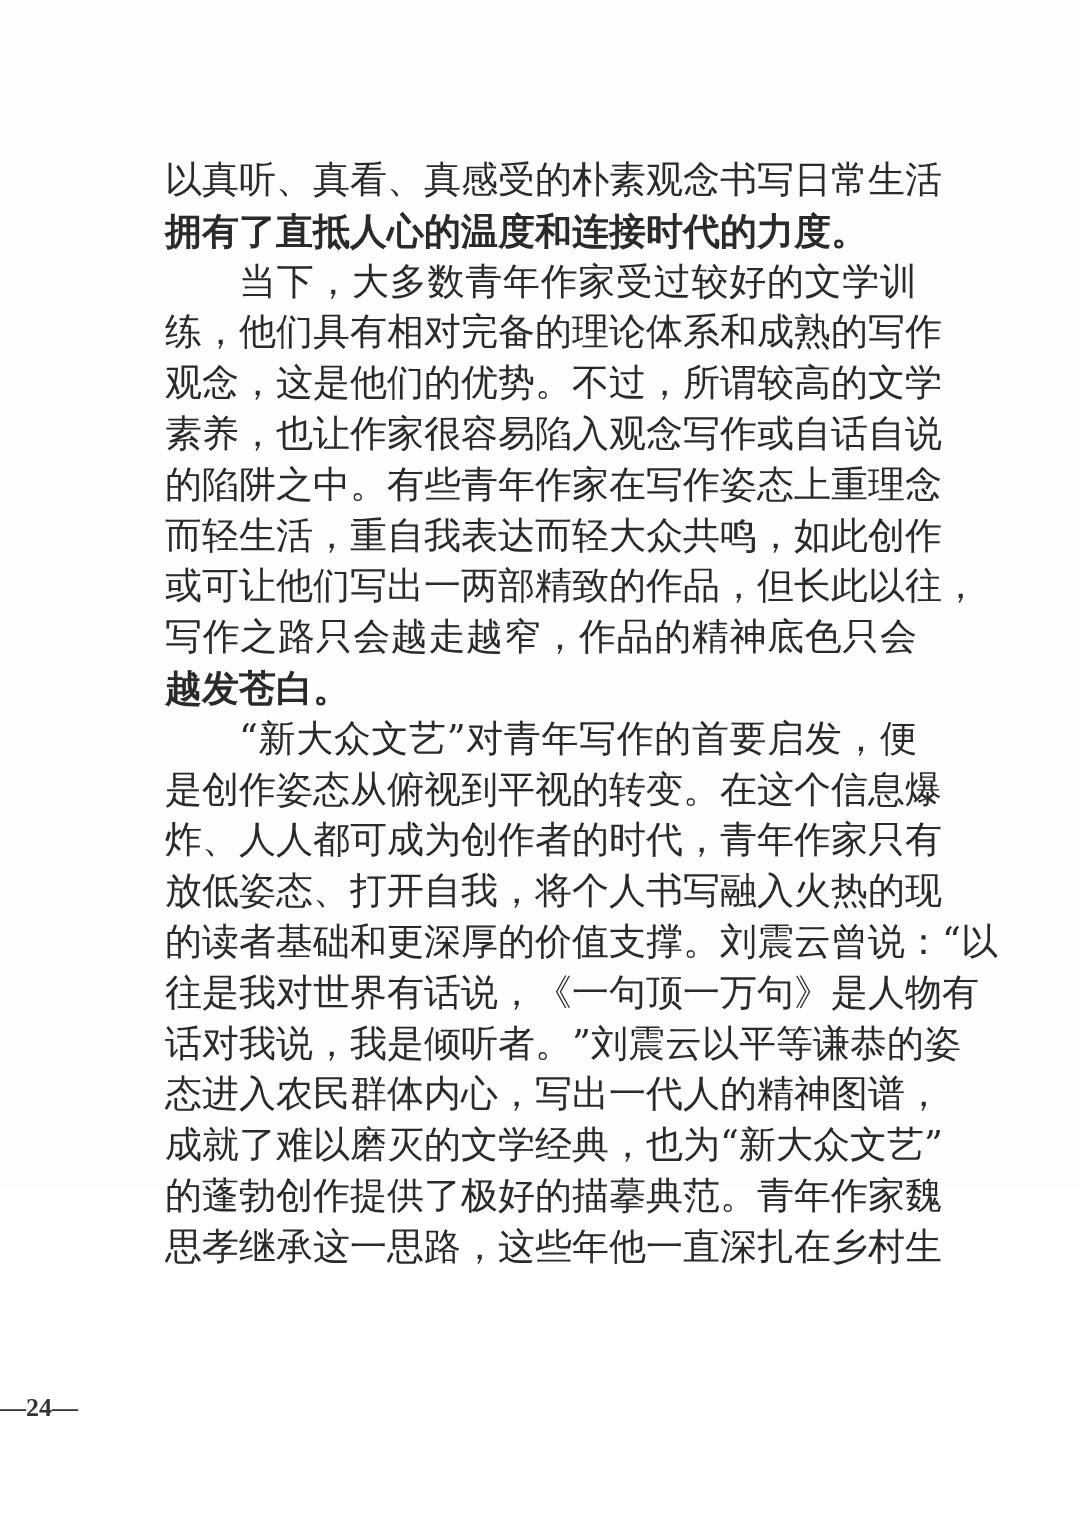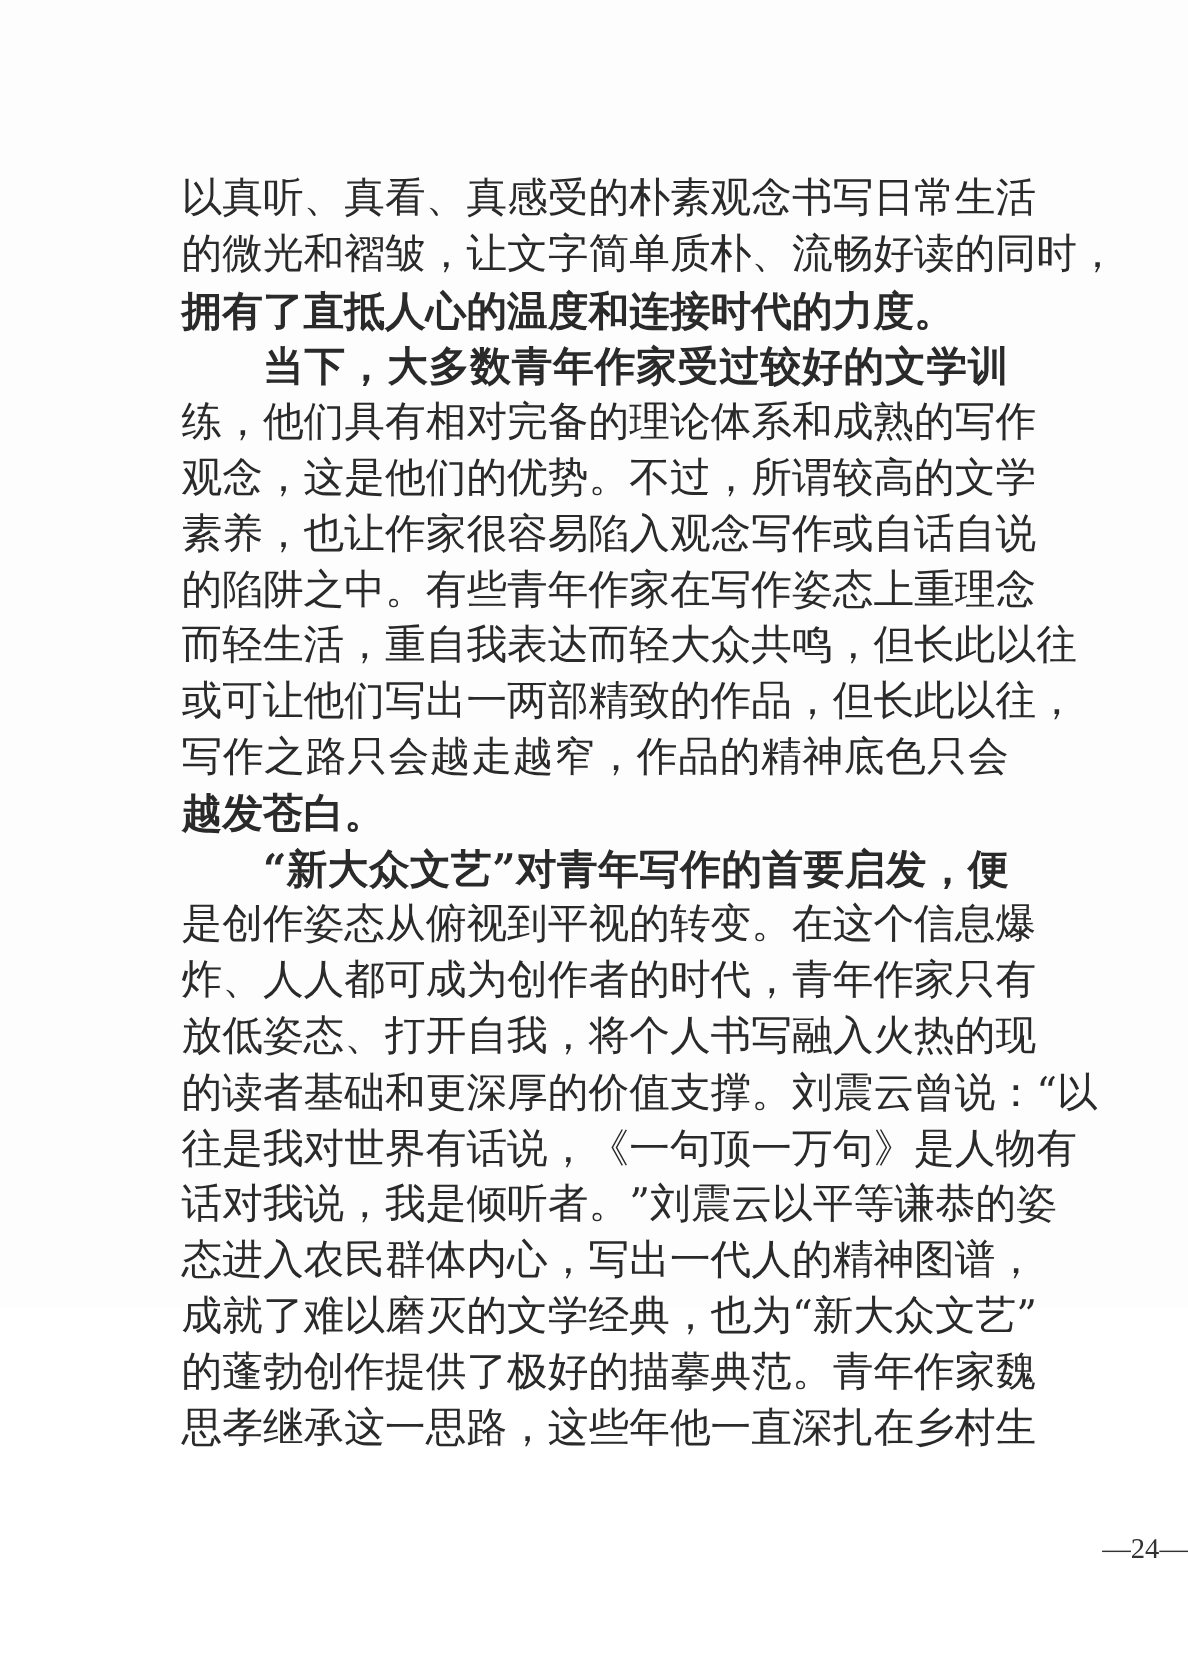--- a/index.html
+++ b/index.html
@@ -10,43 +10,42 @@
     font-family: "DejaVu Serif", "Liberation Serif", serif;
     color: #2a2a2a;
   }
   .line {
     display: block; height: 50.8px; line-height: 50.8px;
     font-size: 37px; white-space: nowrap;
     text-align: justify; text-align-last: justify;
     letter-spacing: 0px;
   }
   .line.last { text-align-last: left; font-weight: bold; }
-  .line.indent { padding-left: 74px; font-weight: bold; }
+  .line.indent { padding-left: 74px; }
   .page-number {
     position: absolute; left: 0; width: 1080px; top: 1393px;
-    text-align: right; font-family: "Liberation Serif", "DejaVu Serif", serif;
-    font-size: 26px; color: #333;
+    text-align: left; font-family: "Liberation Serif", "DejaVu Serif", serif;
+    font-size: 26px; color: #333; font-weight: bold;
   }
 </style>
 </head>
 <body>
 
 <div class="page">
   <div class="text-block">
 
     <span class="line">以真听、真看、真感受的朴素观念书写日常生活</span>
-    <span class="line">的微光和褶皱，让文字简单质朴、流畅好读的同时，</span>
     <span class="line last">拥有了直抵人心的温度和连接时代的力度。</span>
 
     <span class="line indent">当下，大多数青年作家受过较好的文学训</span>
     <span class="line">练，他们具有相对完备的理论体系和成熟的写作</span>
     <span class="line">观念，这是他们的优势。不过，所谓较高的文学</span>
     <span class="line">素养，也让作家很容易陷入观念写作或自话自说</span>
     <span class="line">的陷阱之中。有些青年作家在写作姿态上重理念</span>
-    <span class="line">而轻生活，重自我表达而轻大众共鸣，但长此以往</span>
+    <span class="line">而轻生活，重自我表达而轻大众共鸣，如此创作</span>
     <span class="line">或可让他们写出一两部精致的作品，但长此以往，</span>
     <span class="line">写作之路只会越走越窄，作品的精神底色只会</span>
     <span class="line last">越发苍白。</span>
 
     <span class="line indent">“新大众文艺”对青年写作的首要启发，便</span>
     <span class="line">是创作姿态从俯视到平视的转变。在这个信息爆</span>
     <span class="line">炸、人人都可成为创作者的时代，青年作家只有</span>
     <span class="line">放低姿态、打开自我，将个人书写融入火热的现</span>
     <span class="line">的读者基础和更深厚的价值支撑。刘震云曾说：“以</span>
     <span class="line">往是我对世界有话说，《一句顶一万句》是人物有</span>

